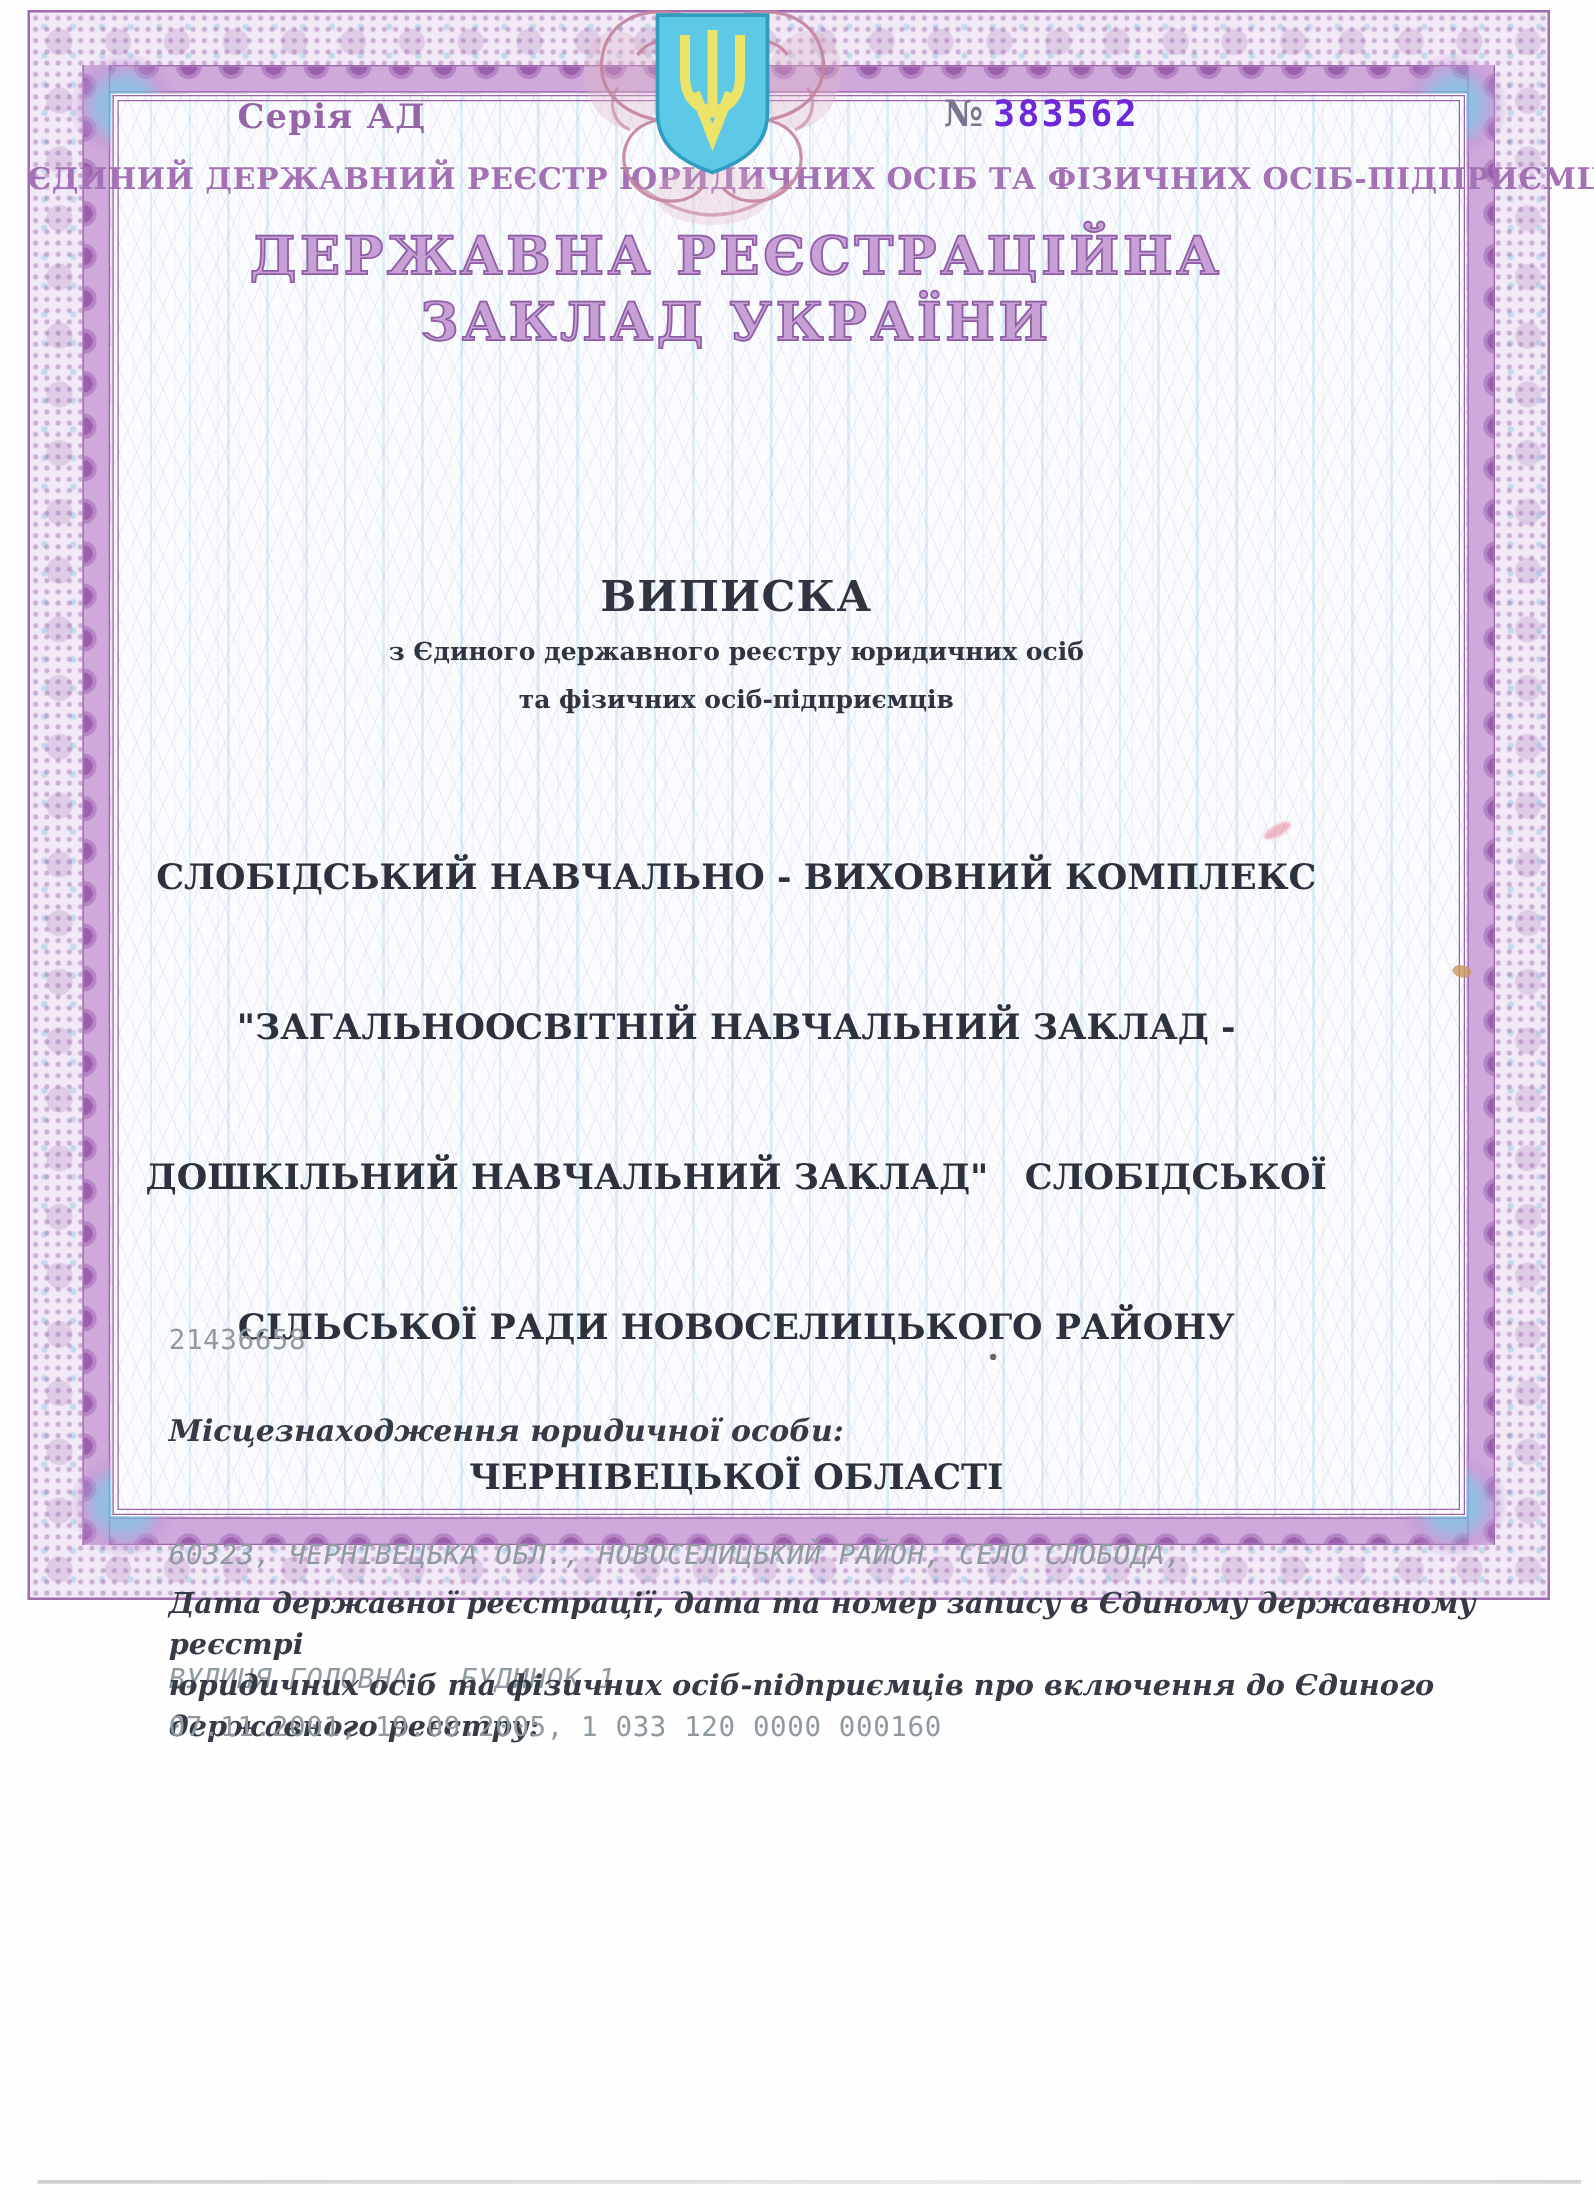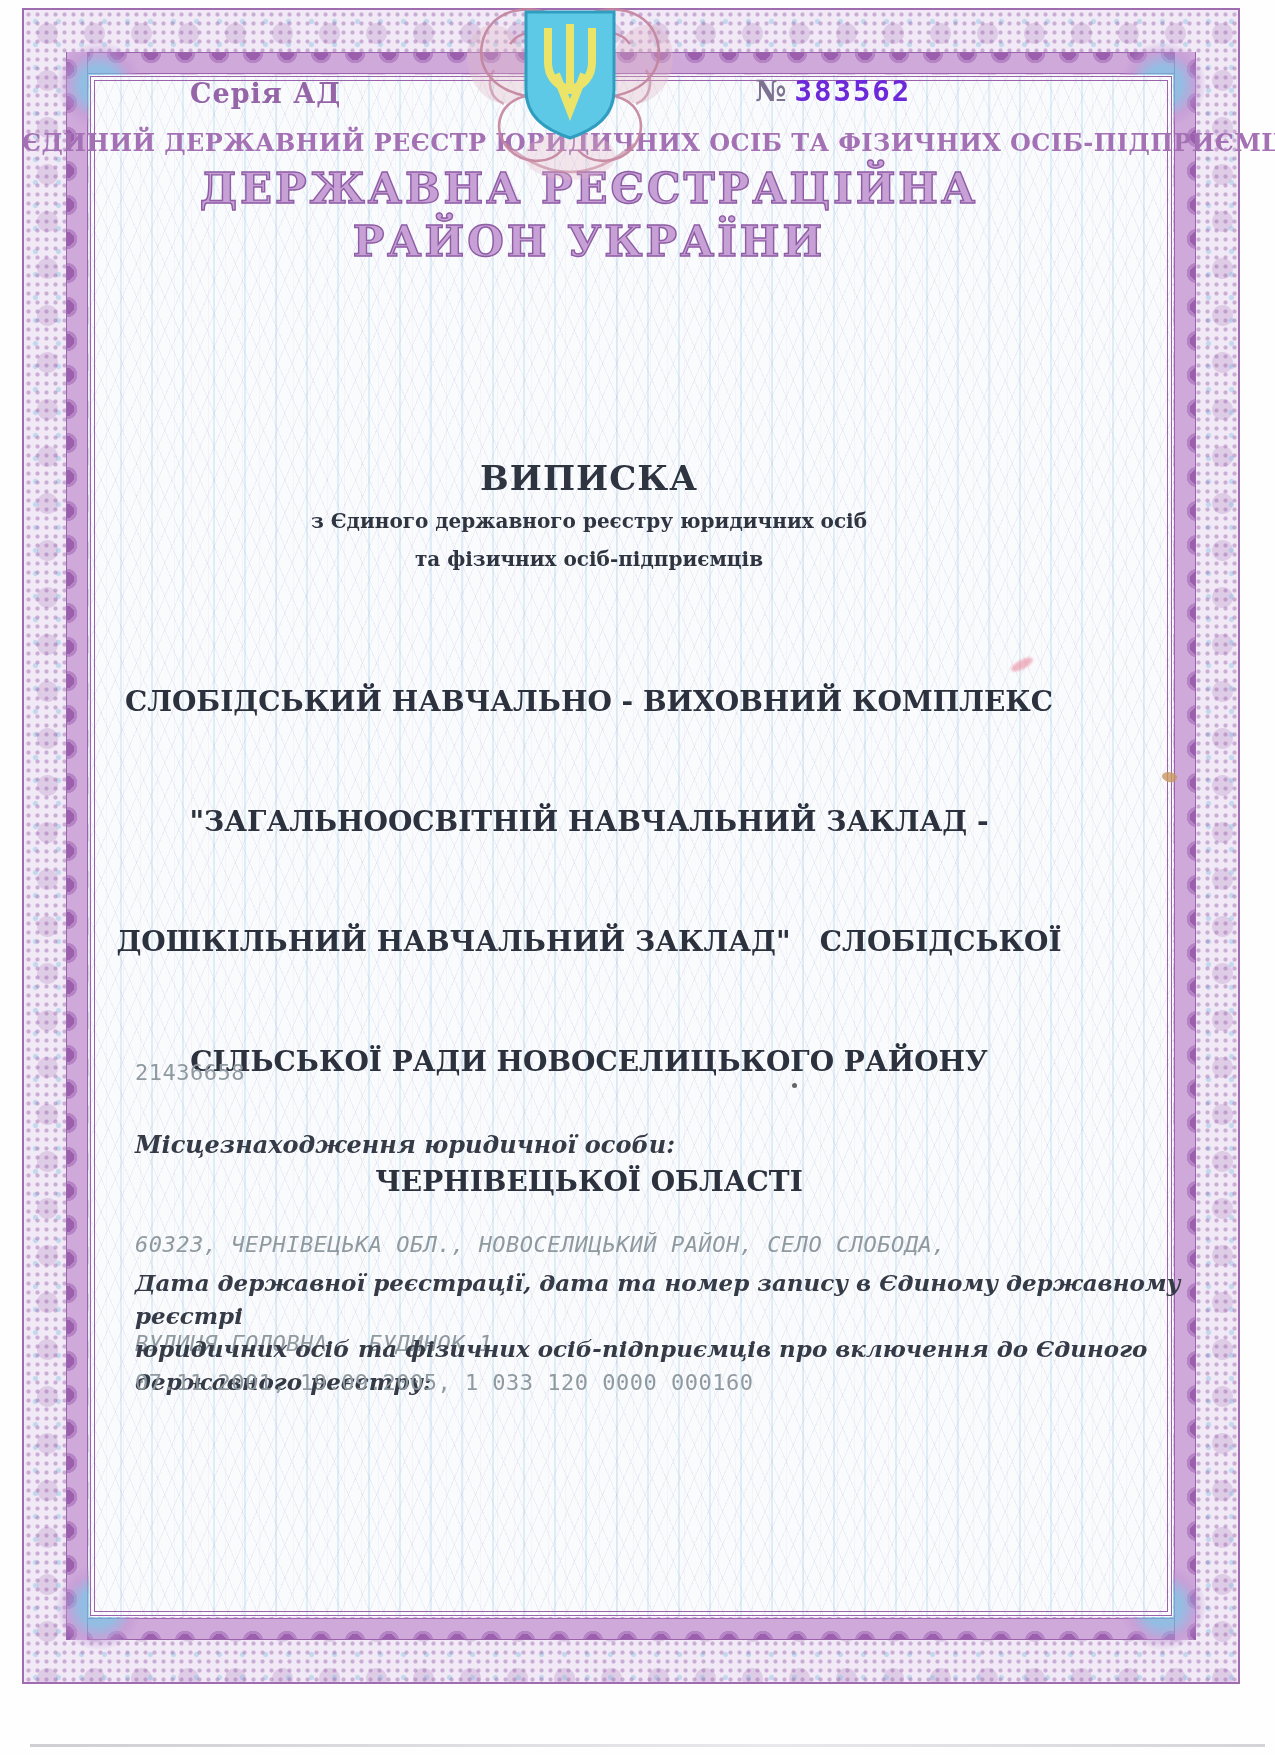--- a/index.html
+++ b/index.html
@@ -1,21 +1,21 @@
 <!DOCTYPE html>
 <html><head>
 <meta charset="utf-8">
 <style>
   html,body{margin:0;padding:0;}
   body{
     width:1275px;height:1755px;position:relative;overflow:hidden;
     background:#fefefe;
     font-family:"DejaVu Serif","Liberation Serif",serif;
   }
-  .certificate{position:absolute;left:22px;top:8px;width:1218px;height:1676px;}
+  .certificate{position:absolute;left:22px;top:8px;width:1218px;height:1272px;}
 
   
   .band-lace{
     position:absolute;inset:0;border:2px solid #a06cb0;box-sizing:border-box;
     background-color:#f1e9f6;
     background-image:
       radial-gradient(circle, rgba(156,100,173,0.45) 1.5px, transparent 2.6px),
       radial-gradient(circle, rgba(122,190,222,0.38) 2px, transparent 3.2px),
       radial-gradient(circle, rgba(156,100,173,0.22) 30%, transparent 33%);
     background-size:9px 9px, 23px 23px, 47px 47px;
@@ -53,21 +53,21 @@
 
   
   .abs{position:absolute;z-index:3;}
   .centered{left:0;right:84px;text-align:center;}
   .series{left:168px;top:70px;font-size:27px;font-weight:bold;color:#9565a8;letter-spacing:1px;}
   .numberline{left:733px;top:66px;font-size:29px;white-space:nowrap;}
   .numberline .prefix{color:#7d7391;font-weight:bold;}
   .numberline .num{font-family:"DejaVu Sans Mono","Liberation Mono",monospace;font-weight:bold;color:#6d28d9;letter-spacing:2px;margin-left:8px;}
 
   .registry-header{top:120px;font-size:24px;font-weight:bold;color:#a471b4;letter-spacing:.4px;white-space:nowrap;}
-  .authority{top:154px;font-size:42px;line-height:53px;font-weight:bold;letter-spacing:3px;
+  .authority{top:170px;font-size:42px;line-height:53px;font-weight:bold;letter-spacing:3px;
     color:#c7a0d6;-webkit-text-stroke:1.4px #8f5da5;text-shadow:0 0 1px rgba(143,93,165,.6);}
 
   .doc-title{top:450px;font-size:34px;font-weight:bold;color:#2e3440;letter-spacing:1px;}
   .doc-subtitle{top:494px;font-size:20px;line-height:38px;font-weight:bold;color:#2e3440;}
   .entity-name{top:594px;font-size:28px;line-height:40px;font-weight:bold;color:#2c313e;white-space:pre;}
 
   .field-label{left:113px;font-size:24px;font-weight:bold;font-style:italic;color:#343a46;}
   .field-label.multi{font-size:23px;line-height:33px;}
   .field-value{left:113px;font-family:"DejaVu Sans Mono","Liberation Mono",monospace;font-size:22px;line-height:33px;color:#8f9aa0;letter-spacing:.5px;white-space:pre;}
 
@@ -125,21 +125,21 @@
           <path d="M30 62 L44 98 L58 62"></path>
         </g>
       </g>
     </svg>
   </div>
 
   <div class="abs centered registry-header">ЄДИНИЙ ДЕРЖАВНИЙ РЕЄСТР ЮРИДИЧНИХ ОСІБ ТА ФІЗИЧНИХ ОСІБ-ПІДПРИЄМЦІВ</div>
 
   <div class="abs centered authority">
     <div>ДЕРЖАВНА РЕЄСТРАЦІЙНА</div>
-    <div>РАЙОН УКРАЇНИ</div>
+    <div>ЗАКЛАД УКРАЇНИ</div>
   </div>
 
   <div class="abs centered doc-title">ВИПИСКА</div>
 
   <div class="abs centered doc-subtitle">
     <div>з Єдиного державного реєстру юридичних осіб</div>
     <div>та фізичних осіб-підприємців</div>
   </div>
 
   <div class="abs centered entity-name">

